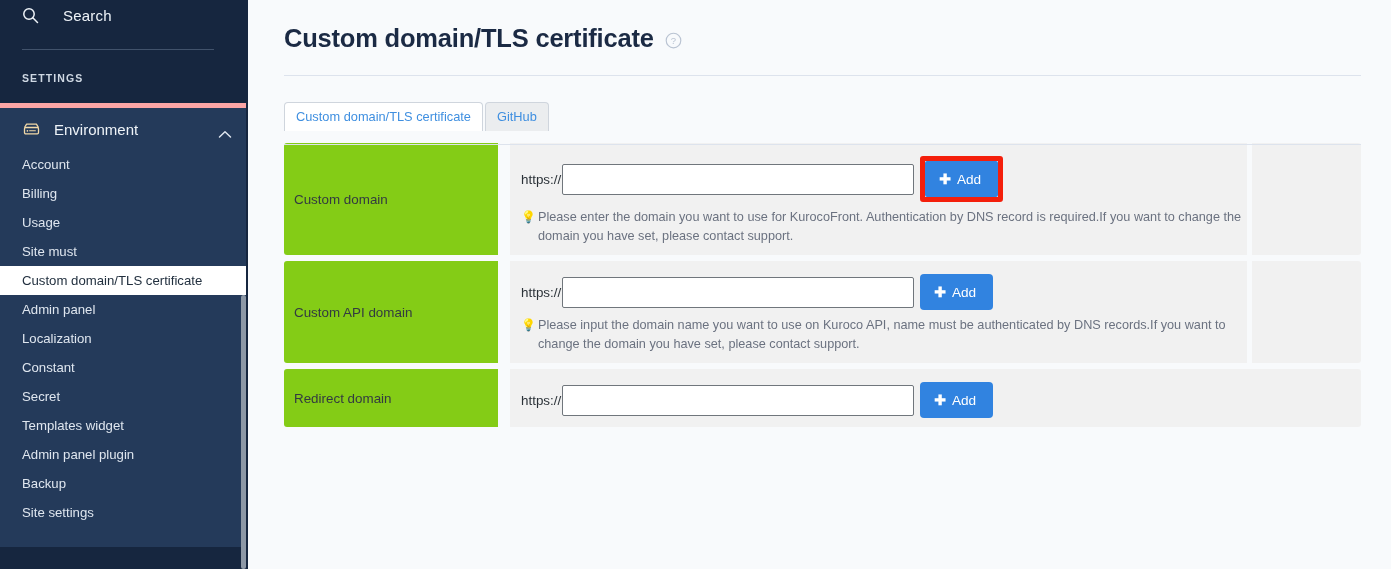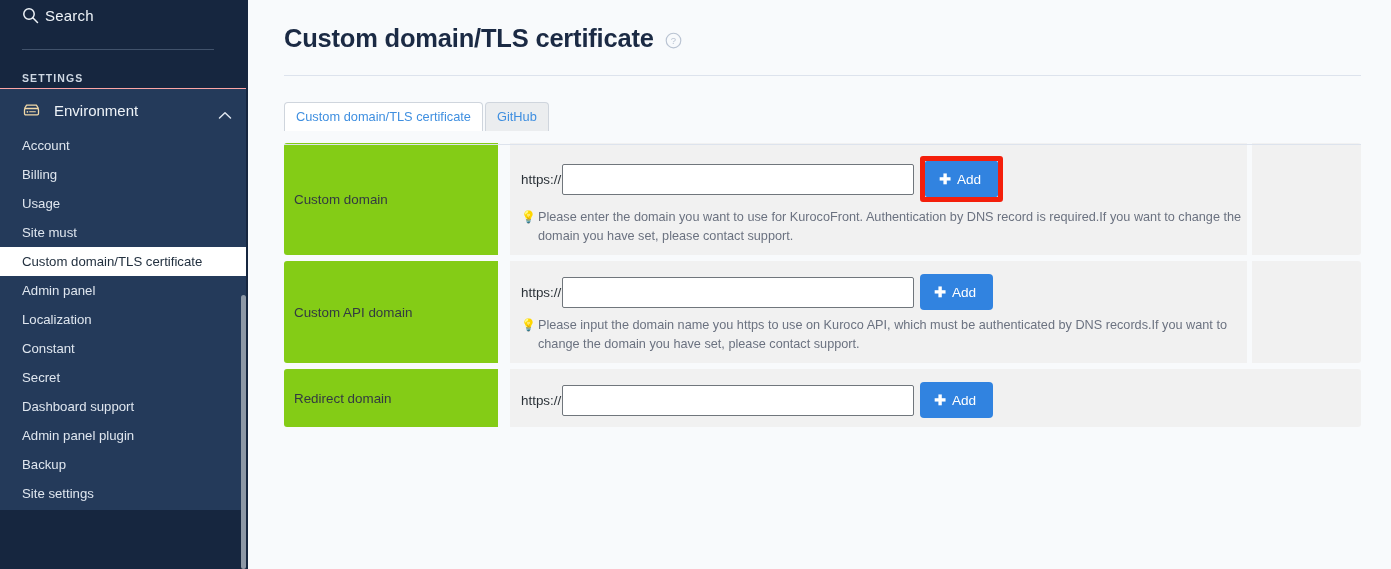--- a/index.html
+++ b/index.html
@@ -15,21 +15,21 @@
   .sidebar {
     width: 248px; height: 569px;
     background: #16263f;
     position: relative;
     flex: 0 0 248px;
     overflow: hidden;
   }
   .sb-top { background: #16263f; padding: 0; }
   .sb-search {
     display: flex; align-items: center;
-    gap: 6px;
+    gap: 24px;
     height: 30px;
     padding: 0 12px 0 22px;
     margin-top: 0;
   }
   .sb-search .ico { width: 17px; height: 17px; display:block; }
   .sb-search-label {
     color: #eef3f8; font-size: 15px; letter-spacing: .2px;
   }
   .sb-divider {
     height: 1px; background: #41526b;
@@ -37,23 +37,23 @@
   }
   .sb-section-title {
     color: #cfd8e3;
     font-size: 10.5px;
     font-weight: bold;
     letter-spacing: 1.1px;
     padding: 22px 0 0 22px;
   }
   .sb-group {
     background: #243a5a;
-    margin-top: 4px;
-    padding-bottom: 2px;
-    border-top: 1px solid #fca5a5;
+    margin-top: 19px;
+    padding-bottom: 20px;
+    border-top: 5px solid #fca5a5;
   }
   .sb-group-head {
     display: flex; align-items: center;
     height: 42px;
     padding: 0 16px 0 22px;
     gap: 13px;
     cursor: pointer;
   }
   .sb-group-head .ico-env { width: 19px; height: 19px; display:block; }
   .sb-group-title {
@@ -288,21 +288,21 @@
       <div class="sb-item">
         <span>Localization</span>
       </div>
       <div class="sb-item">
         <span>Constant</span>
       </div>
       <div class="sb-item">
         <span>Secret</span>
       </div>
       <div class="sb-item">
-        <span>Dashboard support</span>
+        <span>Templates widget</span>
       </div>
       <div class="sb-item">
         <span>Admin panel plugin</span>
       </div>
       <div class="sb-item">
         <span>Backup</span>
       </div>
       <div class="sb-item">
         <span>Site settings</span>
       </div>
@@ -371,21 +371,21 @@
             <input class="domain-input" type="text" placeholder="" style="">
             <span class="add-wrap">
               <button class="add-btn">
                 <span class="plus">✚</span>
                 <span>Add</span>
               </button>
             </span>
           </div>
           <div class="hint">
             <span class="bulb">💡</span>
-            <span>Please input the domain name you https to use on Kuroco API, which must be authenticated by DNS records.If you want to change the domain you have set, please contact support.</span>
+            <span>Please input the domain name you want to use on Kuroco API, name must be authenticated by DNS records.If you want to change the domain you have set, please contact support.</span>
           </div>
         </div>
         <div class="fcell-extra"></div>
       </div>
 
       <div class="frow single">
         <div class="fcell-label">
           <span>Redirect domain</span>
         </div>
         <div class="fcell-value">

